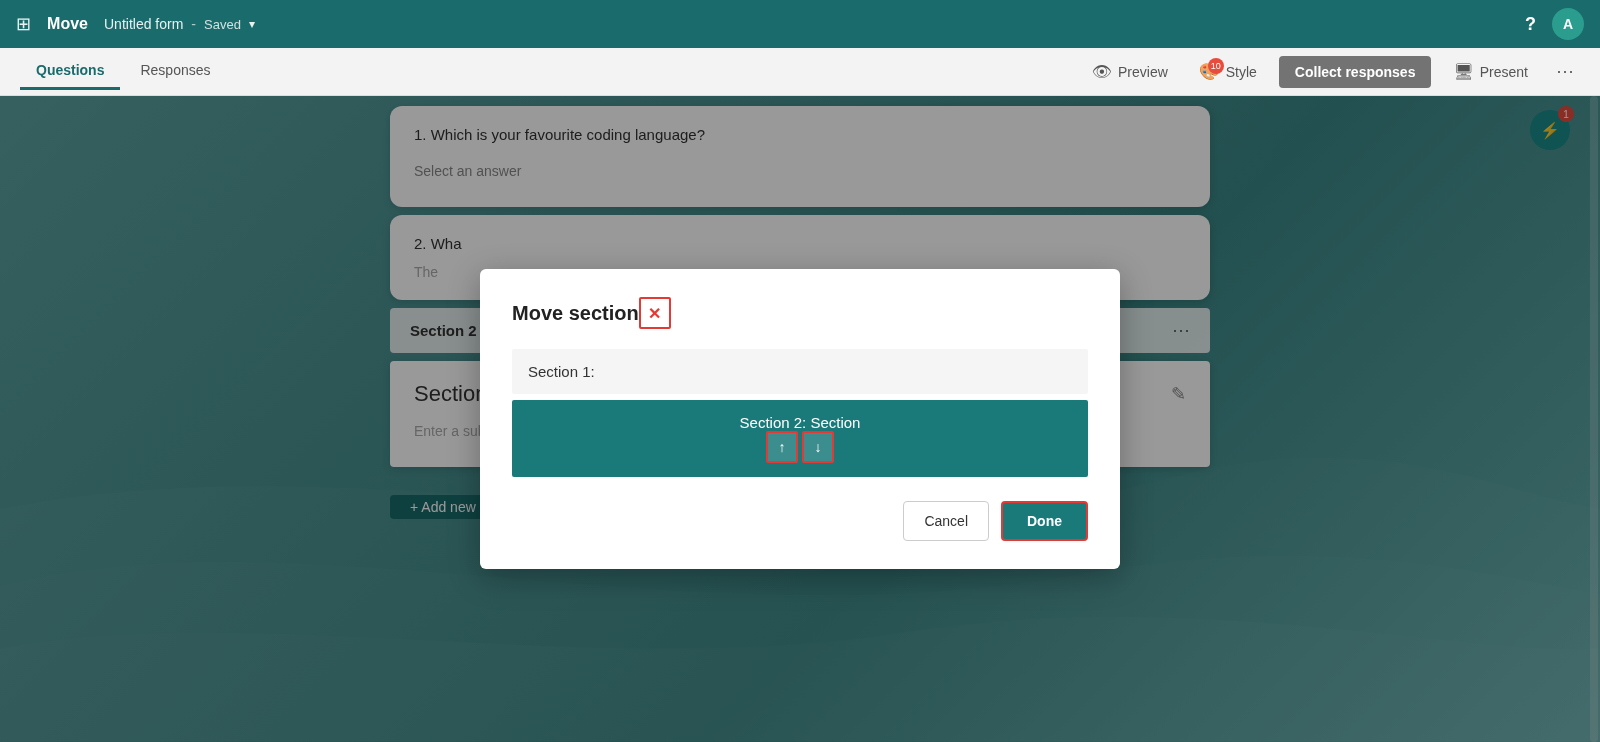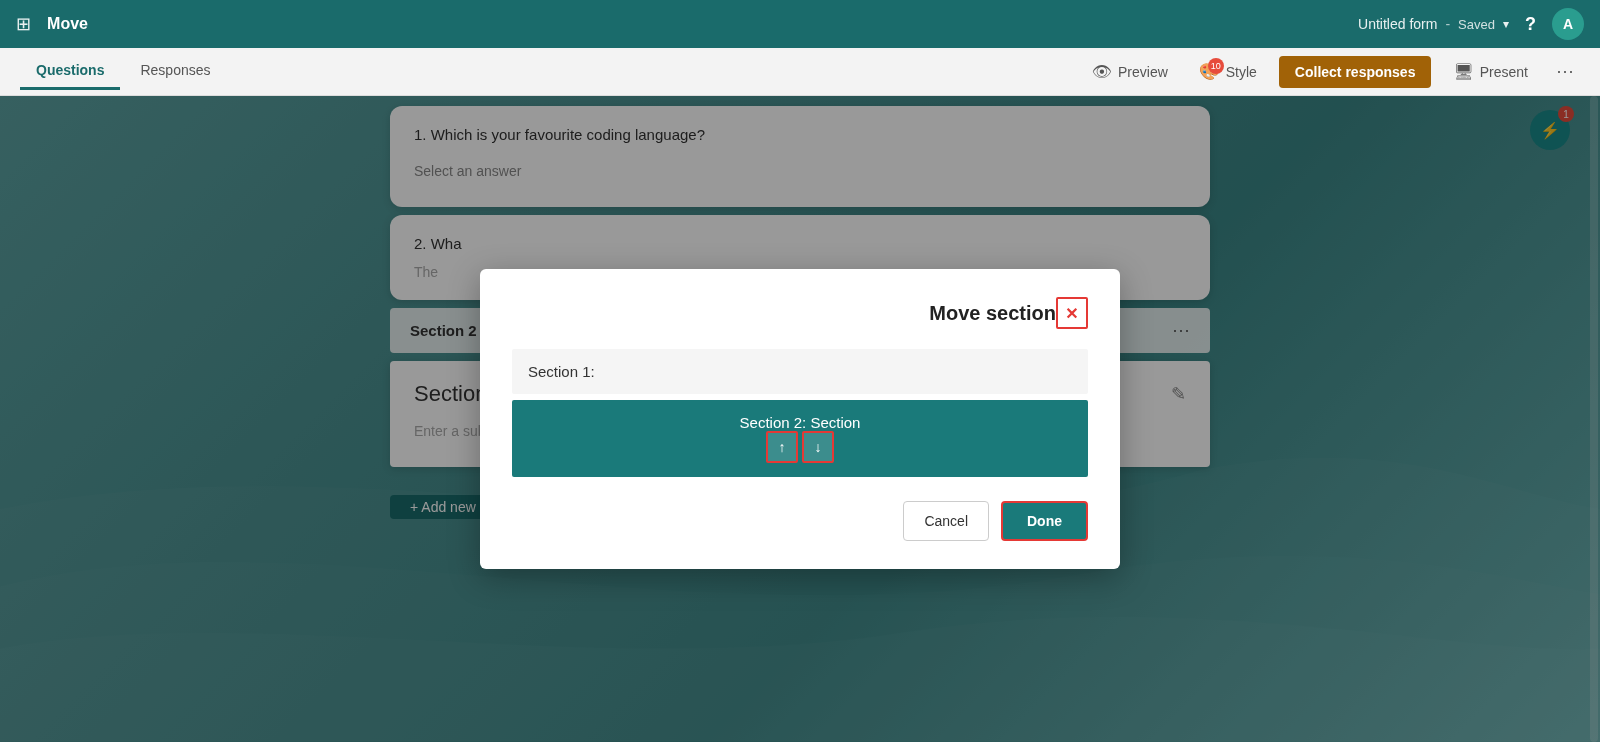--- a/index.html
+++ b/index.html
@@ -10,21 +10,21 @@
       background: #1a6b6b;
       height: 48px;
       display: flex;
       align-items: center;
       padding: 0 16px;
       gap: 16px;
       color: white;
     }
     .topbar-grid-icon { font-size: 18px; opacity: 0.9; cursor: pointer; }
     .topbar-title { font-size: 16px; font-weight: 600; color: white; }
-    .topbar-center { flex: 1; display: flex; align-items: center; justify-content: flex-end; gap: 8px; font-size: 14px; color: rgba(255,255,255,0.9); }
+    .topbar-center { flex: 1; display: flex; align-items: center; justify-content: flex-start; gap: 8px; font-size: 14px; color: rgba(255,255,255,0.9); }
     .topbar-saved { font-size: 13px; color: rgba(255,255,255,0.8); }
     .topbar-chevron { font-size: 12px; }
     .topbar-right { display: flex; align-items: center; gap: 16px; margin-left: auto; }
     .topbar-help { font-size: 18px; color: white; cursor: pointer; font-weight: bold; }
     .topbar-avatar { width: 32px; height: 32px; border-radius: 50%; background: #2a9d8f; display: flex; align-items: center; justify-content: center; color: white; font-size: 14px; font-weight: bold; cursor: pointer; }
 
     
     .subbar {
       background: #f3f3f3;
       height: 48px;
@@ -51,21 +51,21 @@
     }
     .subbar-right {
       margin-left: auto;
       display: flex;
       align-items: center;
       gap: 12px;
     }
     .preview-btn { display: flex; align-items: center; gap: 6px; font-size: 14px; color: #555; cursor: pointer; padding: 6px 10px; }
     .style-btn { display: flex; align-items: center; gap: 6px; font-size: 14px; color: #555; cursor: pointer; padding: 6px 10px; text-align: center; }
     .collect-btn {
-      background: #a16207;
+      background: #737373;
       color: white;
       border: none;
       border-radius: 4px;
       padding: 8px 16px;
       font-size: 14px;
       cursor: pointer;
       font-weight: 600;
     }
     .present-btn { display: flex; align-items: center; gap: 6px; font-size: 14px; color: #555; cursor: pointer; padding: 6px 10px; }
     .more-btn { font-size: 18px; color: #555; cursor: pointer; padding: 6px; }
@@ -245,21 +245,21 @@
       border-radius: 6px;
       width: 640px;
       padding: 28px 32px;
       box-shadow: 0 8px 32px rgba(0,0,0,0.3);
       position: relative;
     }
 
     .modal-header {
       display: flex;
       align-items: center;
-      justify-content: flex-end;
+      justify-content: flex-start;
       margin-bottom: 20px;
     }
 
     .modal-title { font-size: 20px; font-weight: 600; color: #222; }
 
     .modal-close {
       width: 32px;
       height: 32px;
       border: 2px solid #e53935;
       border-radius: 2px;

